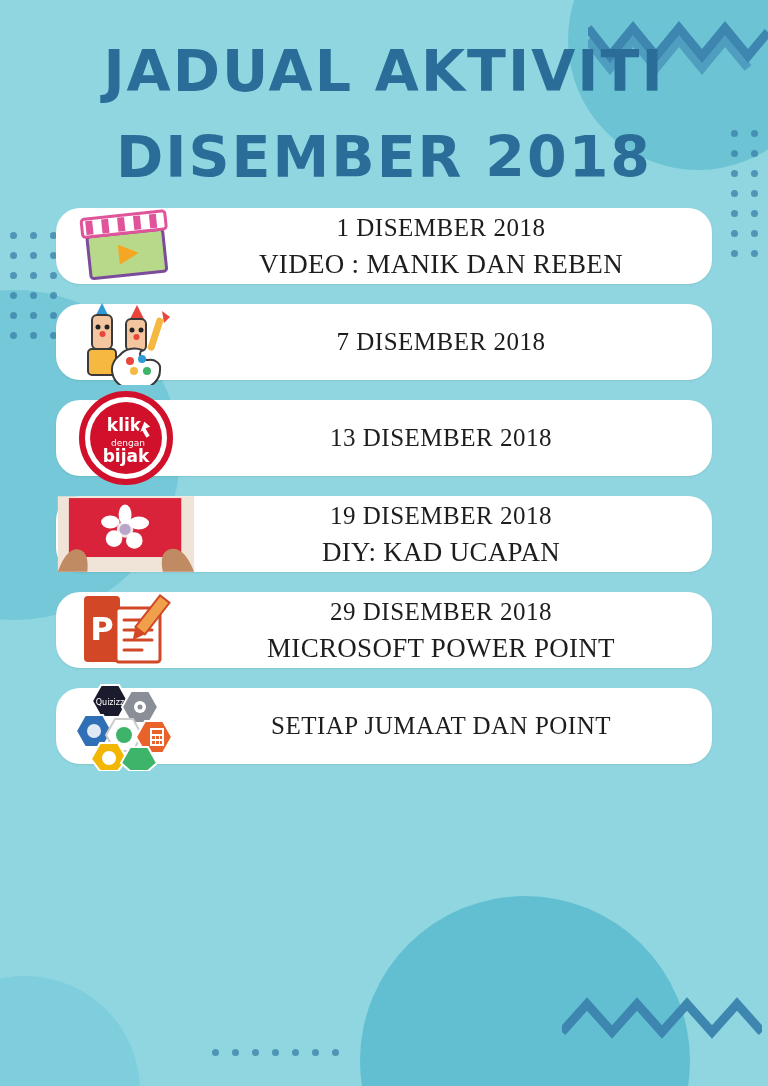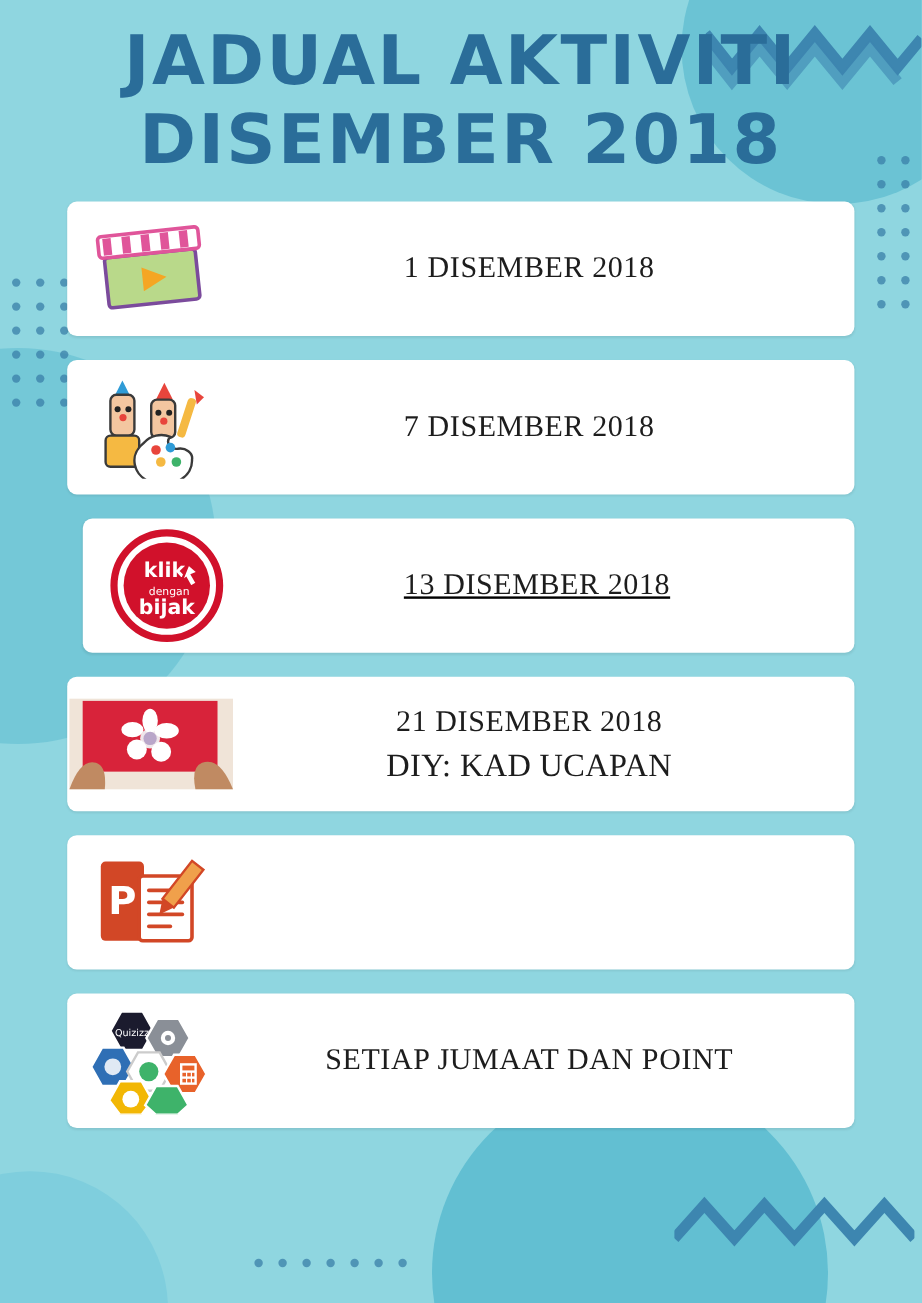--- a/index.html
+++ b/index.html
@@ -102,32 +102,33 @@
     padding-top: 18px;
   }
   .title-line {
     font-family: "DejaVu Sans", sans-serif;
     font-weight: bold;
     color: #2a6d99;
     font-size: 57px;
     letter-spacing: 2px;
     line-height: 1.16;
     text-transform: uppercase;
+    margin-top: 20px;
   }
 
   
   .cards {
     position: relative;
     margin: 18px auto 0;
     width: 656px;
   }
   .card {
     background: #ffffff;
-    border-radius: 8px;
-    height: 112px;
+    border-radius: 24px;
+    height: 76px;
     margin-bottom: 20px;
     display: flex;
     align-items: center;
     box-shadow: 0 1px 2px rgba(0,0,0,.08);
   }
   .card-icon {
     width: 140px;
     min-width: 140px;
     height: 108px;
     display: flex;
@@ -145,21 +146,21 @@
     letter-spacing: .5px;
     line-height: 1.45;
   }
   .card-activity {
     font-size: 27px;
     letter-spacing: .3px;
     line-height: 1.35;
     text-transform: uppercase;
   }
   
-  .card:nth-child(3) { margin-left: 13px; text-decoration: underline; }
+  .card:nth-child(3) { margin-left: 0; }
   svg { display: block; }
 </style>
 </head>
 <body>
 
 <div class="bg">
   <div class="circle-tr"></div>
   <div class="circle-bl"></div>
   <div class="circle-bottom"></div>
   <div class="circle-bottom2"></div>
@@ -239,20 +240,21 @@
             <rect x="46" y="8" width="7" height="14"></rect>
             <rect x="62" y="8" width="7" height="14"></rect>
             <rect x="78" y="8" width="7" height="14"></rect>
           </g>
           <polygon points="44,35 64,45 44,55" fill="#f5a623"></polygon>
         </g>
       </svg>
     </div>
     <div class="card-text">
       <div class="card-date">1 DISEMBER 2018</div>
+      <div class="card-activity">VIDEO : MANIK DAN REBEN</div>
     </div>
   </div>
 
   <div class="card">
     <div class="card-icon">
       <svg width="104" height="86" viewBox="0 0 104 86">
 
         <polygon points="22,16 34,16 28,4" fill="#2f9bd6"></polygon>
         <rect x="18" y="16" width="20" height="34" rx="5" fill="#f3c6a0" stroke="#3a3a3a" stroke-width="2"></rect>
         <circle cx="24" cy="28" r="2.5" fill="#222"></circle>
@@ -311,21 +313,21 @@
             <ellipse cx="63" cy="48" rx="9" ry="9"></ellipse>
             <ellipse cx="59" cy="30" rx="10" ry="7"></ellipse>
           </g>
           <circle cx="75" cy="38" r="6" fill="#b9a6c9"></circle>
         </g>
         <path d="M2 84 q10 -28 24 -24 q10 3 8 24 z" fill="#c08a62"></path>
         <path d="M150 84 q-12 -30 -28 -24 q-10 4 -6 24 z" fill="#c08a62"></path>
       </svg>
     </div>
     <div class="card-text">
-      <div class="card-date">21 DISEMBER 2018</div>
+      <div class="card-date">19 DISEMBER 2018</div>
       <div class="card-activity">DIY: KAD UCAPAN</div>
     </div>
   </div>
 
   <div class="card">
     <div class="card-icon">
       <svg width="100" height="84" viewBox="0 0 100 84">
         <rect x="8" y="8" width="36" height="66" rx="4" fill="#d24726"></rect>
         <text x="26" y="52" text-anchor="middle" font-family="DejaVu Sans, sans-serif" font-size="32" font-weight="bold" fill="#ffffff">P</text>
         <rect x="40" y="20" width="44" height="54" rx="3" fill="#ffffff" stroke="#d24726" stroke-width="3"></rect>
@@ -335,20 +337,22 @@
           <line x1="48" y1="52" x2="76" y2="52"></line>
           <line x1="48" y1="62" x2="66" y2="62"></line>
         </g>
         <g transform="rotate(38 74 30)">
           <rect x="68" y="6" width="12" height="40" fill="#f0a04b" stroke="#d24726" stroke-width="2"></rect>
           <polygon points="68,46 80,46 74,58" fill="#d24726"></polygon>
         </g>
       </svg>
     </div>
     <div class="card-text">
+      <div class="card-date">29 DISEMBER 2018</div>
+      <div class="card-activity">MICROSOFT POWER POINT</div>
     </div>
   </div>
 
   <div class="card">
     <div class="card-icon">
       <svg width="110" height="90" viewBox="0 0 110 90">
         <g stroke="#ffffff" stroke-width="2">
           <polygon points="30,4 48,4 57,20 48,36 30,36 21,20" fill="#1b1b2e"></polygon>
           <polygon points="60,10 78,10 87,26 78,42 60,42 51,26" fill="#8a8f97"></polygon>
           <polygon points="14,34 32,34 41,50 32,66 14,66 5,50" fill="#2f6fb5"></polygon>

